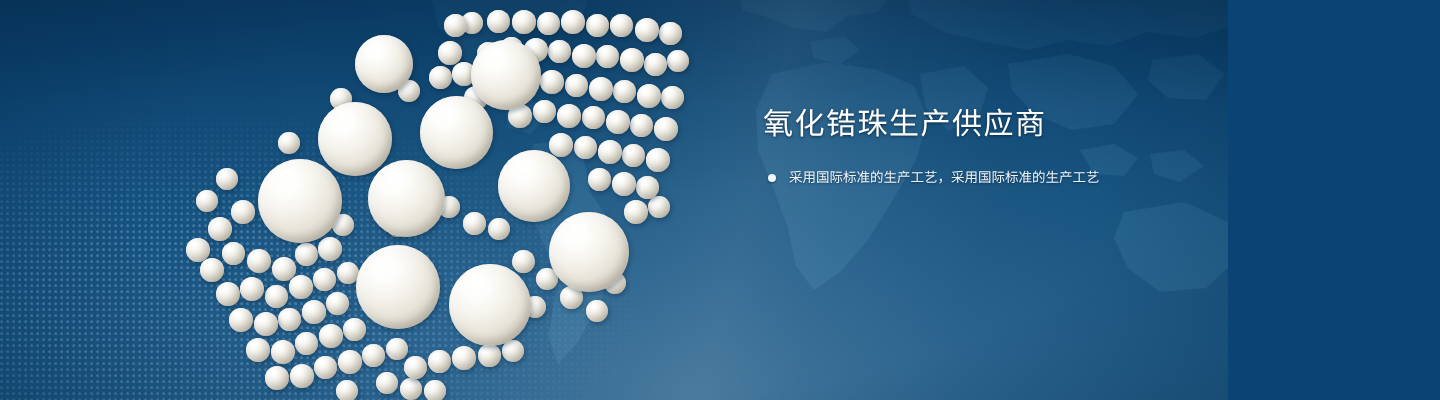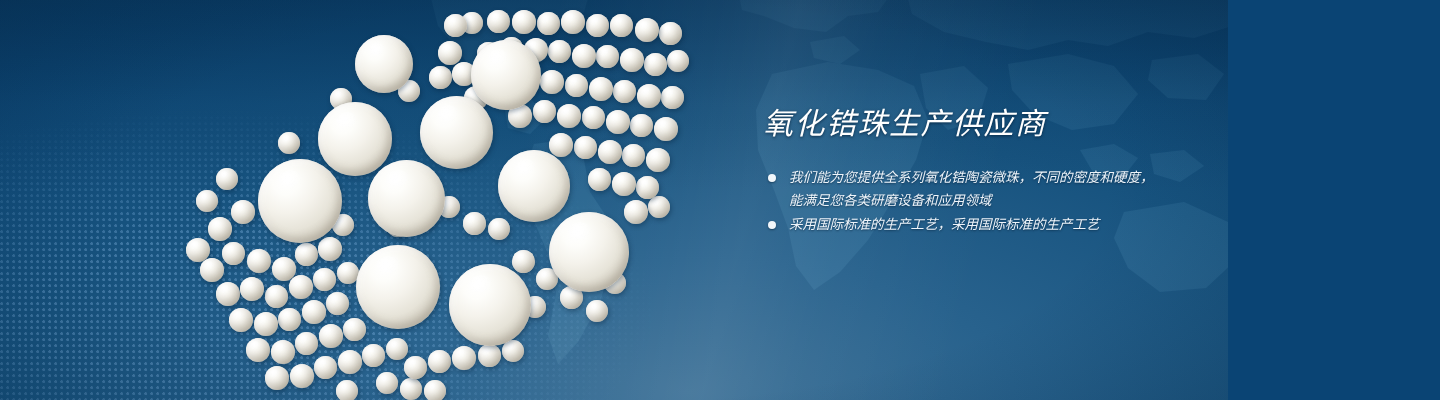--- a/index.html
+++ b/index.html
@@ -6,21 +6,20 @@
   html,body{margin:0;padding:0;}
   body{
     width:1440px;height:400px;overflow:hidden;
     font-family:"Liberation Sans","DejaVu Sans",sans-serif;
     background:#0a4474;
   }
 
   #banner{
     position:relative;width:1228px;height:400px;overflow:hidden;
     background:#3b82f6;
-    font-style:italic;
   }
 
   
   .bg-base{
     position:absolute;inset:0;
     background:
       radial-gradient(120% 150% at 56% 98%, #3d7197 0%, #28628d 22%, #17537f 45%, #0c4675 72%, #083f6c 100%);
   }
   .bg-vignette{
     position:absolute;inset:0;
@@ -266,23 +265,18 @@
     </div>
 
   <div class="bg-sheen"></div>
   <div class="bg-vignette"></div>
 
   <div id="copy">
     <h1 id="title">氧化锆珠生产供应商</h1>
     <ul id="points">
         <li>
           <span class="dot"></span>
-          <span class="ln">我们能为您提供全系列氧化锆陶瓷微珠，不同的密度和硬度，</span>
-          <span class="ln">能满足您各类研磨设备和应用领域</span>
-        </li>
-        <li>
-          <span class="dot"></span>
           <span class="ln">采用国际标准的生产工艺，采用国际标准的生产工艺</span>
         </li>
       </ul>
   </div>
 
 </div>
 
 </body></html>

